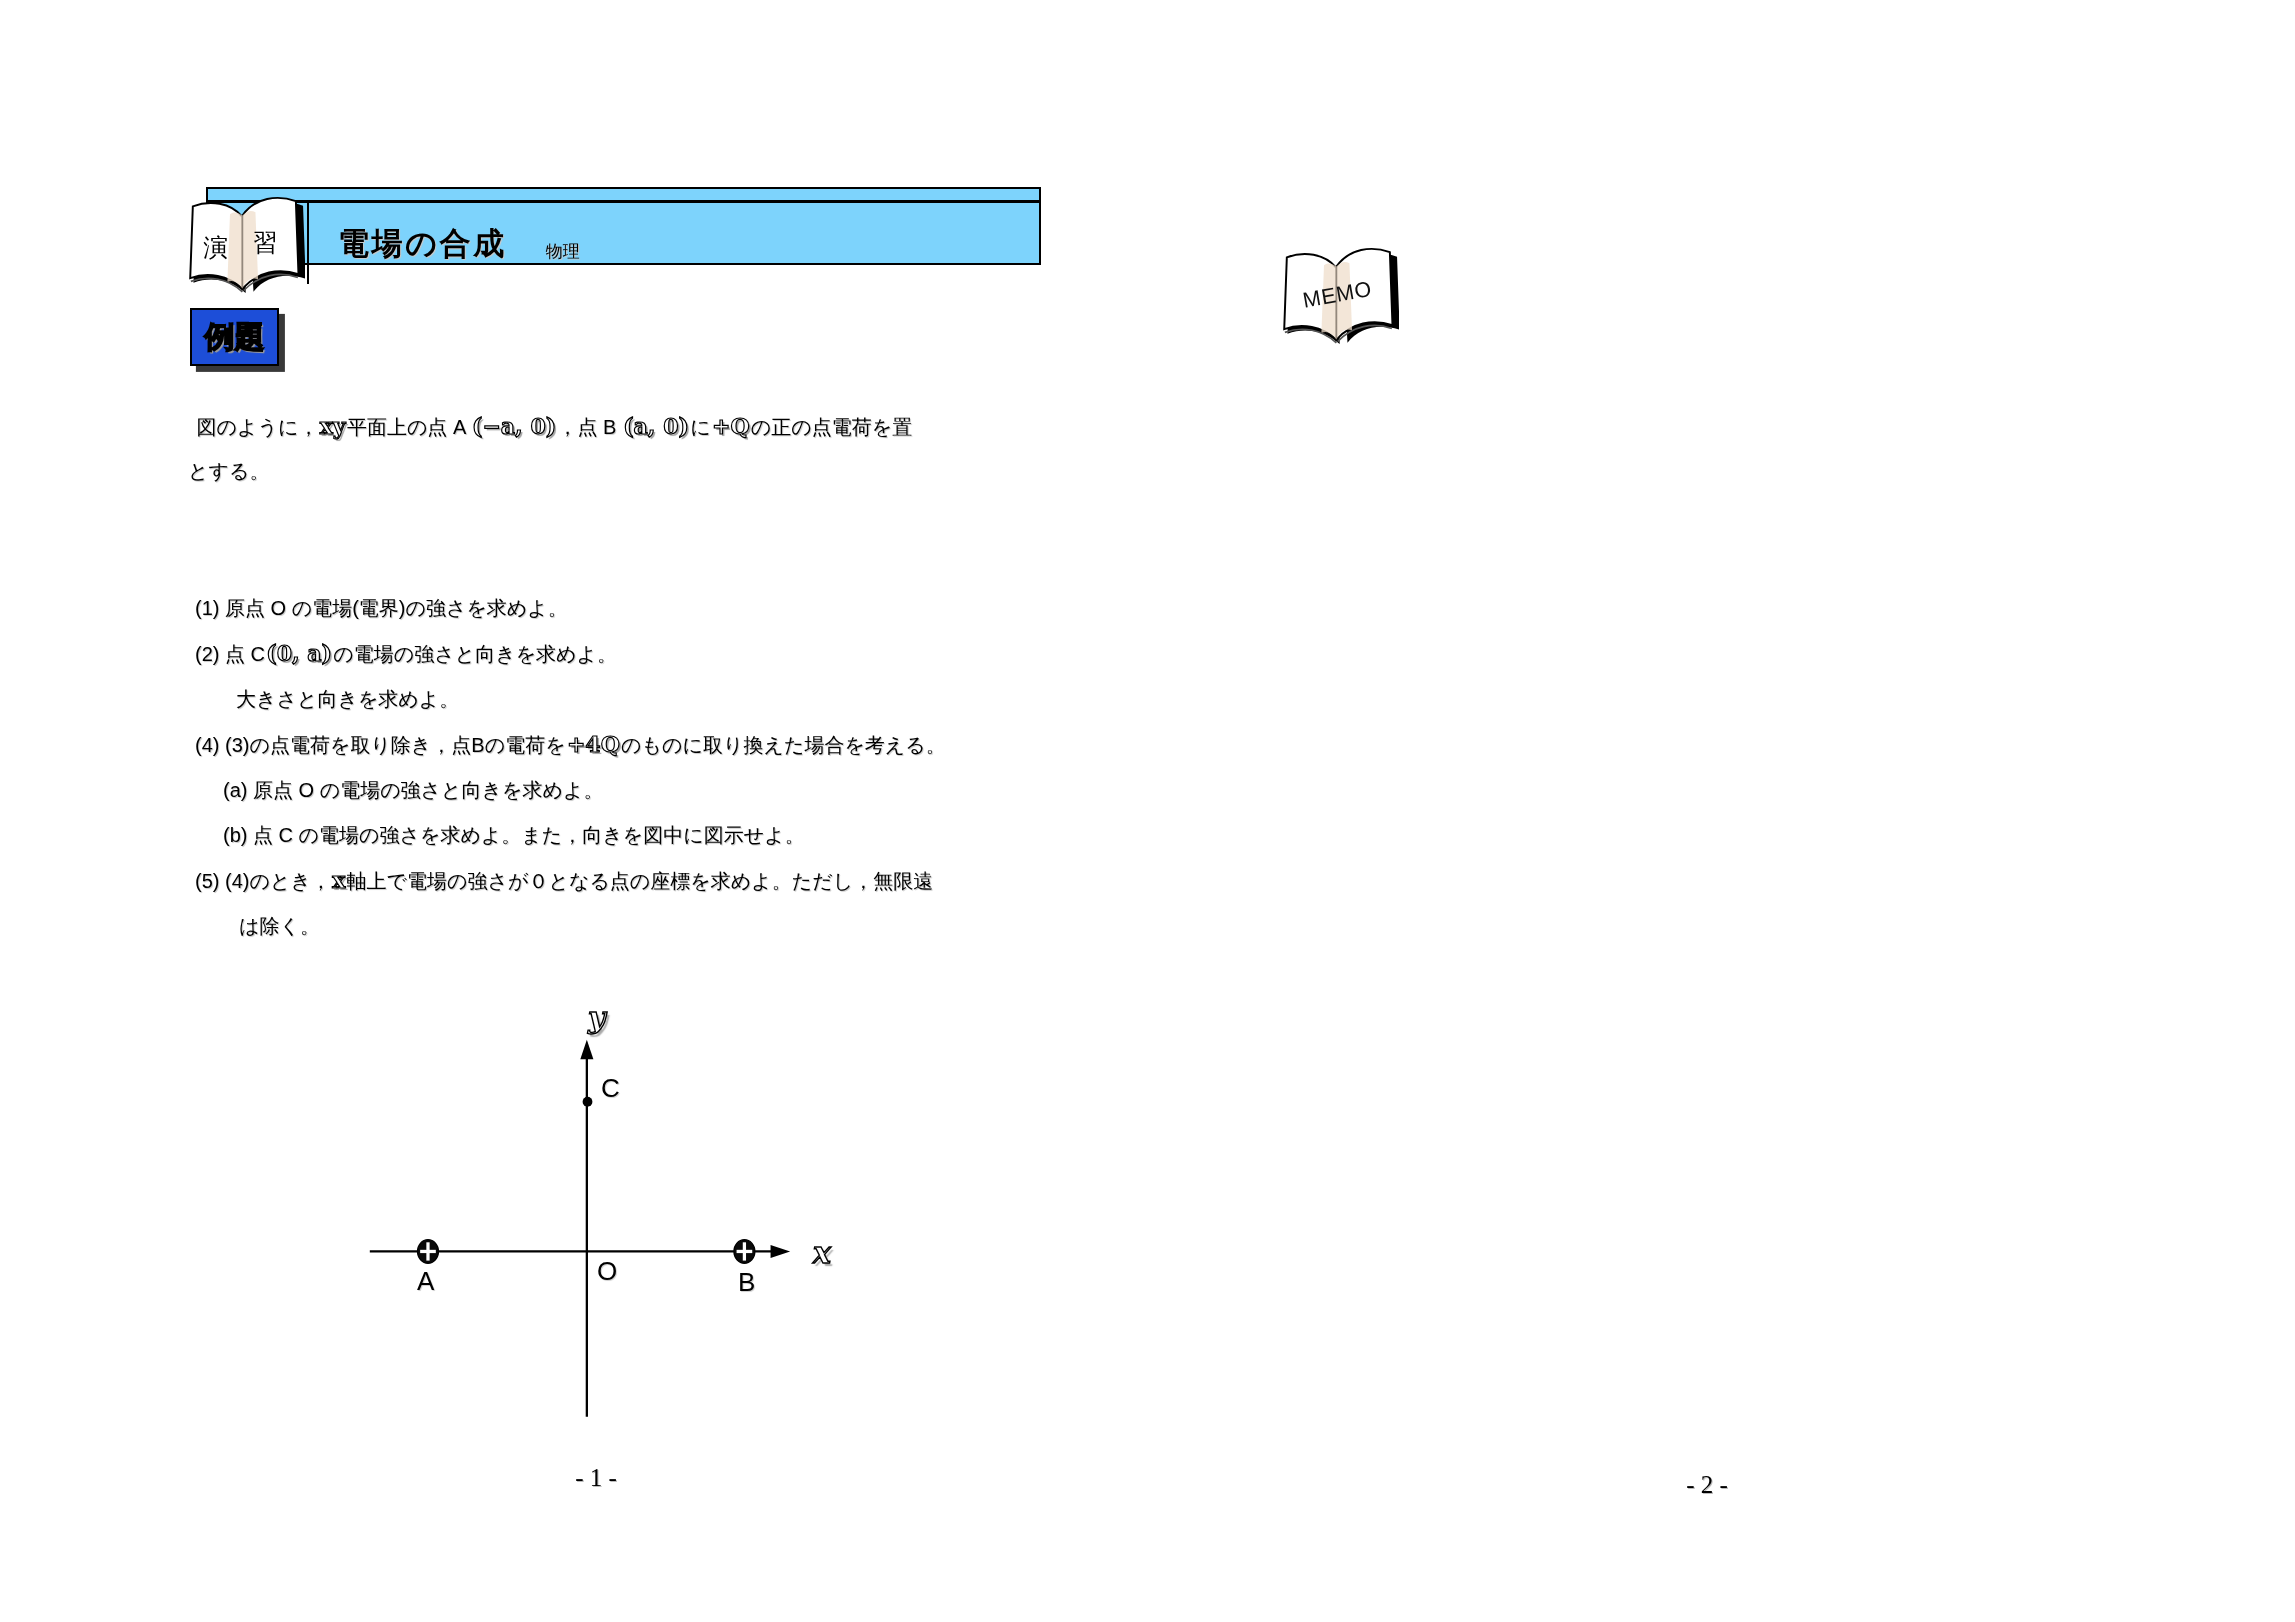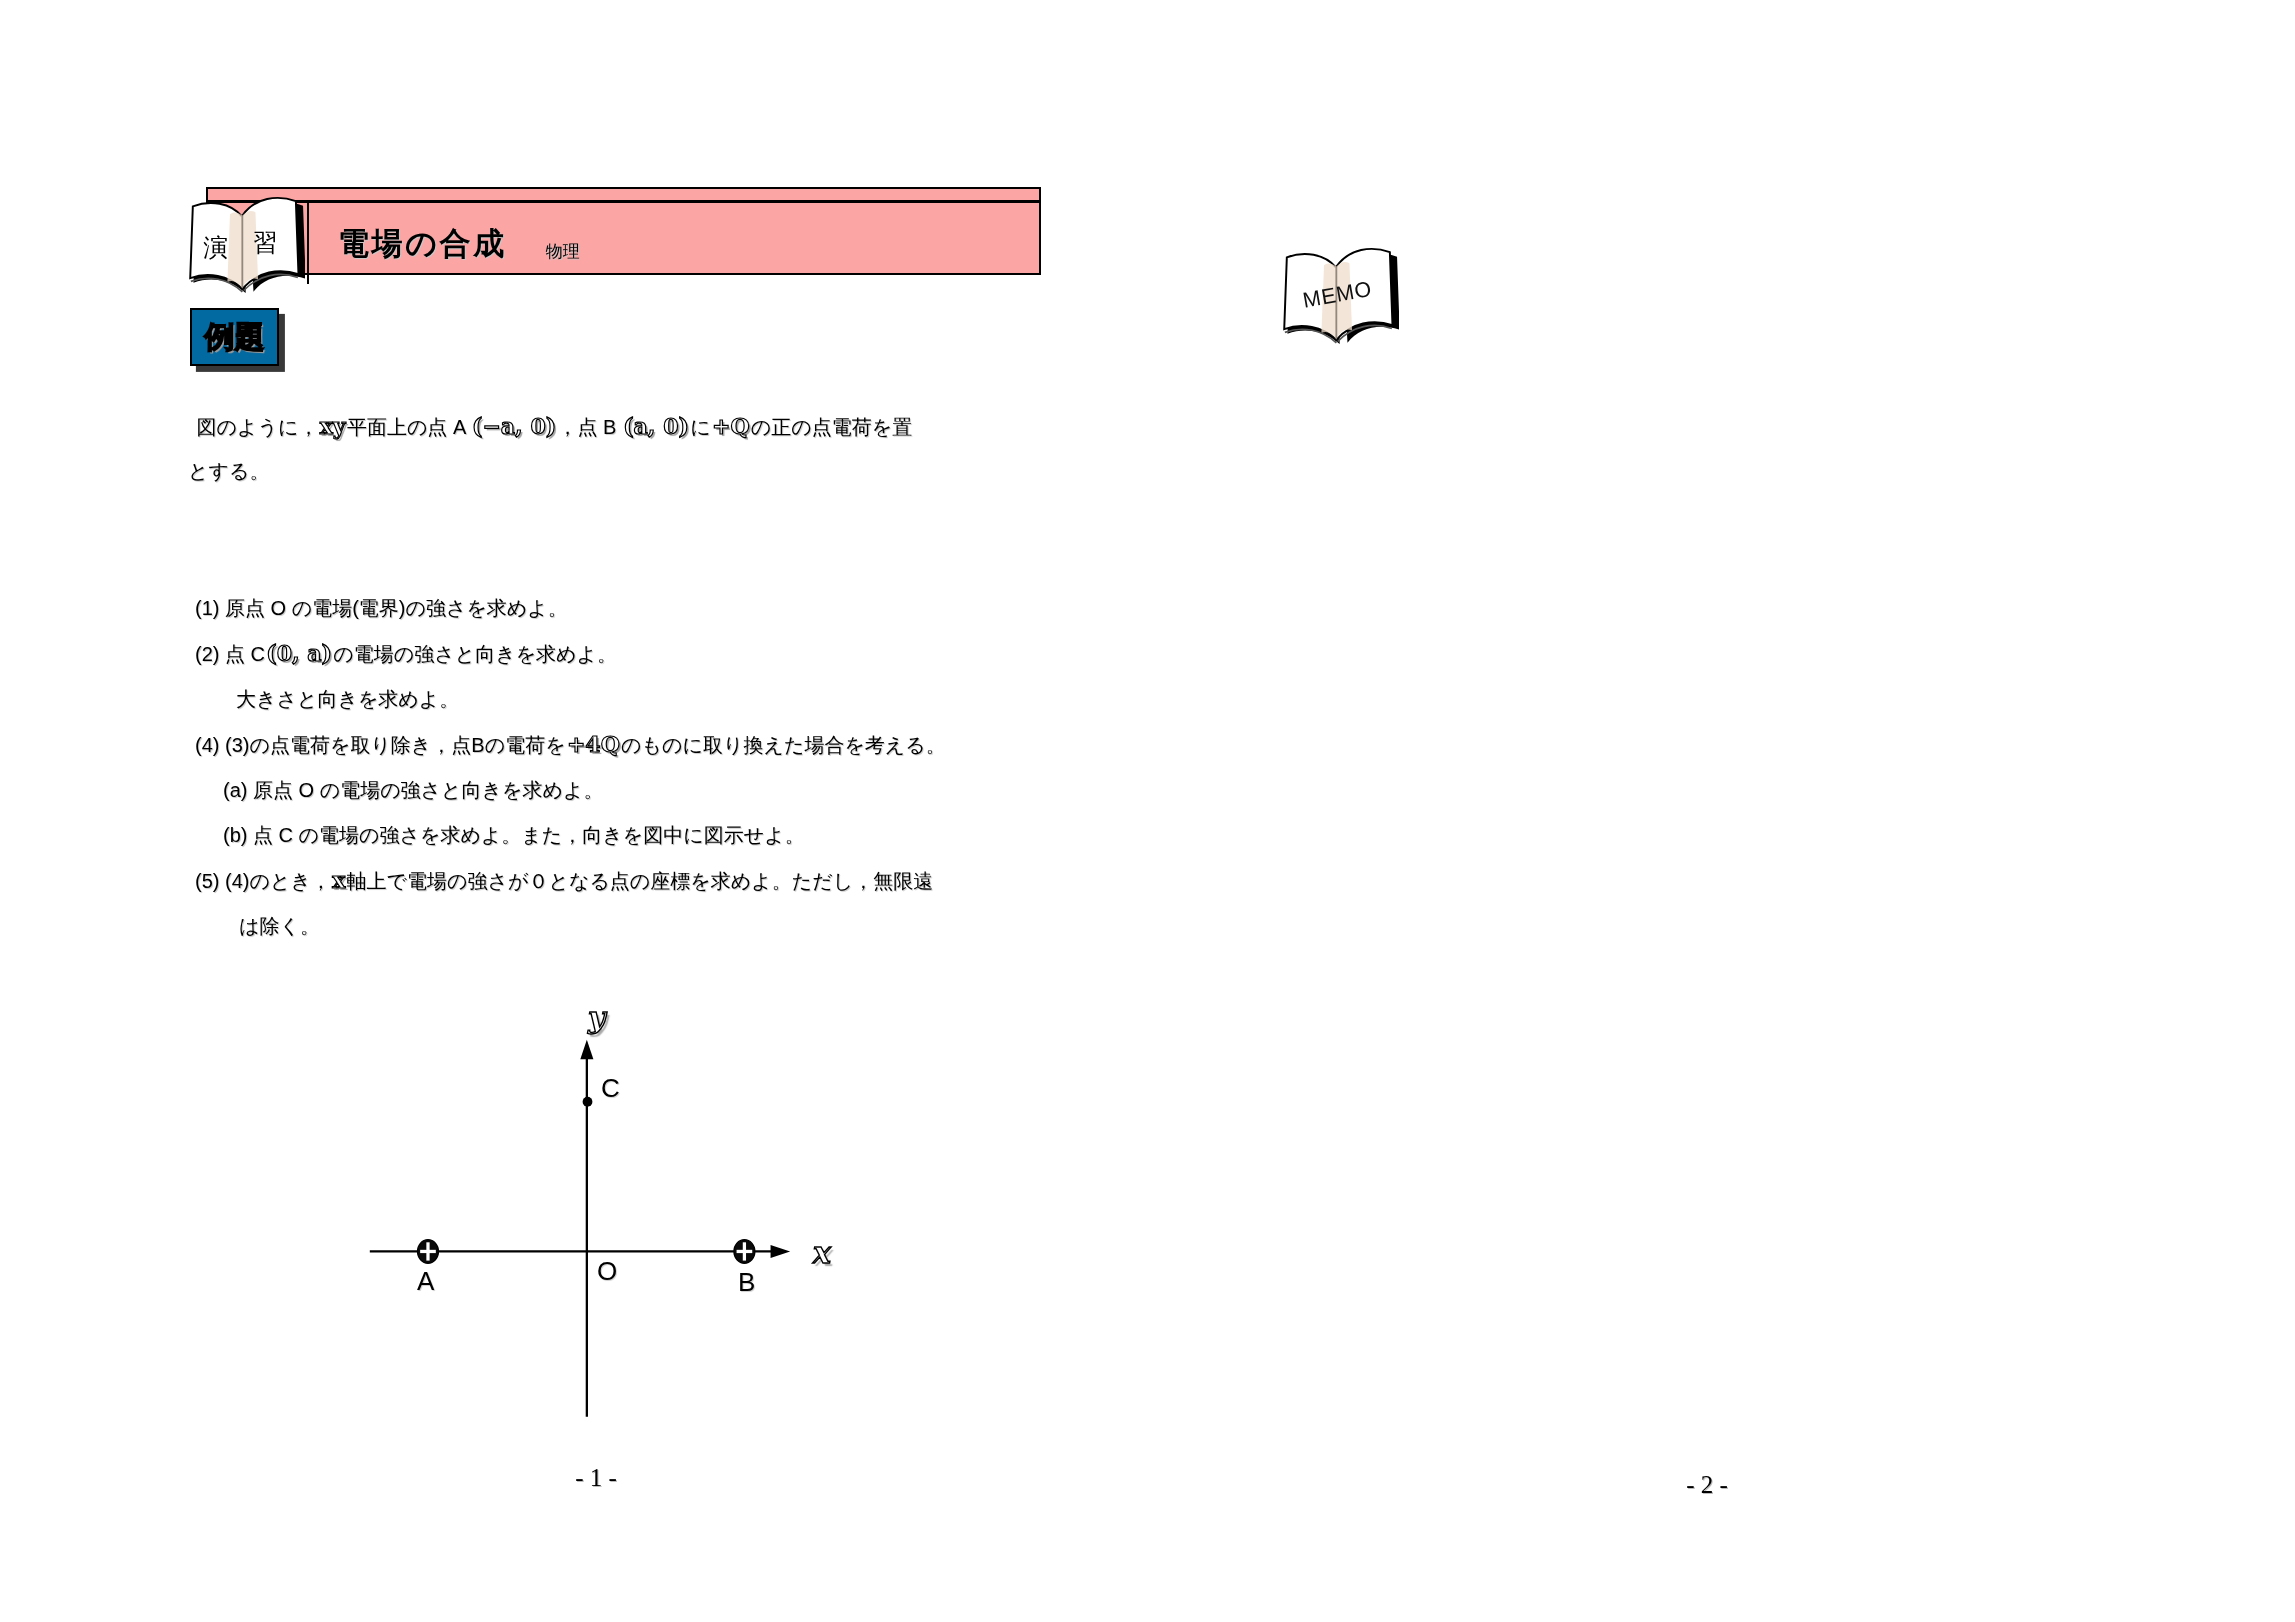--- a/index.html
+++ b/index.html
@@ -1,32 +1,32 @@
 <!DOCTYPE html>
 <html style="font-size:10.5px"><head>
 <meta charset="utf-8">
 <style>
   html,body{margin:0;padding:0;background:#ffffff;}
   .sheet{position:relative;width:2295px;height:1623px;background:#ffffff;overflow:hidden;
          font-family:"Liberation Sans",sans-serif;color:#000;}
 
   
-  .banner{position:absolute;left:206px;top:187px;width:835px;height:88px;
-          border:2.6px solid #000;box-sizing:border-box;background:#fca5a5;}
+  .banner{position:absolute;left:206px;top:187px;width:835px;height:78px;
+          border:2.6px solid #000;box-sizing:border-box;background:#7dd3fc;}
   .banner-row-top{height:11px;border-bottom:3.3px solid #000;}
   .banner-row-main{display:flex;height:81px;}
   .banner-cell-left{width:101px;border-right:2.6px solid #000;box-sizing:border-box;}
   .banner-cell-title{flex:1;display:flex;align-items:center;padding-left:29px;}
   .banner-title{font-size:31px;font-weight:600;letter-spacing:2.6px;text-shadow:1px 1px 0 #c98;}
   .banner-subtitle{font-size:17px;margin-left:39px;margin-top:15px;}
 
   .booksvg{position:absolute;z-index:5;}
 
   
-  .example-box{position:absolute;left:190px;top:308px;width:89px;height:58px;background:#0369a1;
+  .example-box{position:absolute;left:190px;top:308px;width:89px;height:58px;background:#1d4ed8;
                border:2.6px solid #000;box-sizing:border-box;box-shadow:5.9px 5.9px 0 #383838;
                display:flex;align-items:center;justify-content:center;}
   .example-box span{font-size:30px;font-weight:bold;color:#fff;
                     -webkit-text-stroke:1.6px #000;text-shadow:2px 2px 0.7px #999;}
 
   
   .jp{ text-shadow:1px 1px 0.7px #c9c9c9; }
   .problem{position:absolute;left:188px;top:404px;width:877px;font-size:20px;line-height:44px;white-space:nowrap;}
   .questions{position:absolute;left:195px;top:586px;width:877px;font-size:20px;line-height:45px;white-space:nowrap;}
   .rline{white-space:nowrap;}

